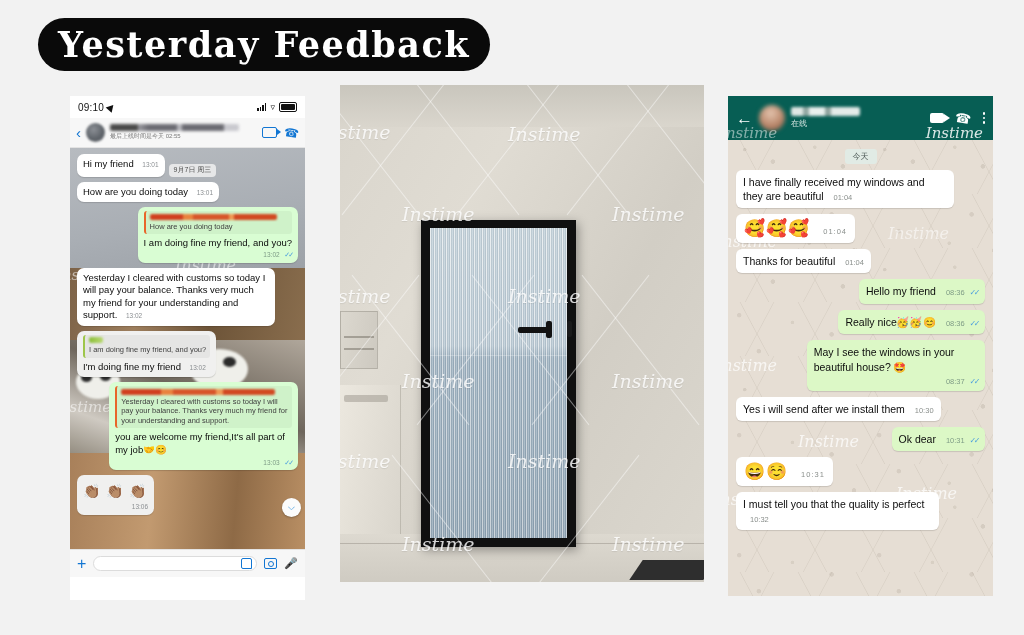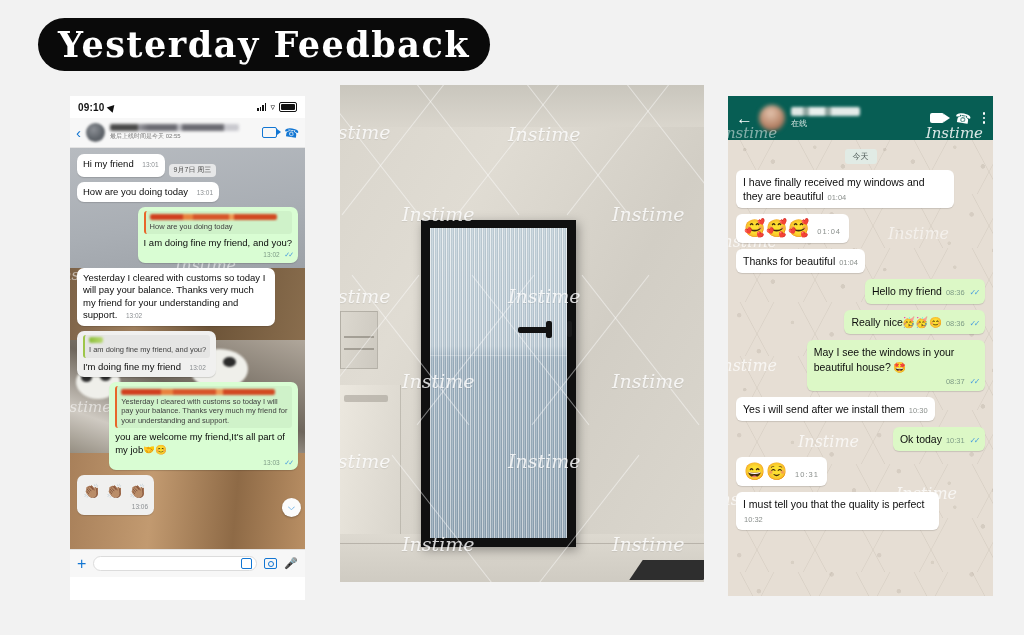--- a/index.html
+++ b/index.html
@@ -34,21 +34,21 @@
     width:235px;height:504px;
     background:#ffffff;
     overflow:hidden;
   }
   
   .ios-status{
     position:relative;height:22px;background:#ffffff;
     display:flex;align-items:center;
     padding:0 8px;box-sizing:border-box;
   }
-  .ios-status .clock{font-size:10px;font-weight:700;color:#111;letter-spacing:0.2px;}
+  .ios-status .clock{font-size:10px;font-weight:400;color:#111;letter-spacing:0.2px;}
   .ios-status .loc-arrow{
     width:0;height:0;margin-left:3px;
     border-left:4px solid transparent;border-right:4px solid transparent;
     border-bottom:7px solid #111;transform:rotate(42deg);
   }
   .ios-status .right-ic{margin-left:auto;display:flex;align-items:center;gap:4px;}
   .sig-bars{display:flex;align-items:flex-end;gap:1px;height:8px;}
   .sig-bars i{display:block;width:1.5px;background:#111;}
   .sig-bars i:nth-child(1){height:3px}.sig-bars i:nth-child(2){height:4.5px}
   .sig-bars i:nth-child(3){height:6px}.sig-bars i:nth-child(4){height:8px}
@@ -315,21 +315,21 @@
   }
   .arow{display:flex;margin-bottom:6px;}
   .arow.out{justify-content:flex-end;}
   .abub{
     position:relative;max-width:82%;border-radius:6px;
     padding:5px 7px 5px;font-size:10.5px;line-height:1.34;color:#0c0c0c;
     box-shadow:0 1px 1px rgba(0,0,0,.13);
   }
   .abub.in{background:#ffffff;}
   .abub.out{background:#dcf8c6;}
-  .abub .atm{font-size:7.5px;color:#8a8f8c;margin-left:1px;white-space:nowrap;}
+  .abub .atm{font-size:7.5px;color:#8a8f8c;margin-left:7px;white-space:nowrap;}
   .abub .atm.w{color:#7f9c86;}
   .aticks{color:#4a9ede;font-size:8px;margin-left:2px;letter-spacing:-2.5px;}
   .abub.emo{font-size:17px;line-height:1.05;letter-spacing:1px;padding:6px 8px 5px;}
   .and-wm{
     position:absolute;font-family:"DejaVu Serif",serif;font-style:italic;
     color:rgba(255,255,255,.72);white-space:nowrap;pointer-events:none;
   }
 </style>
 </head>
 <body>
@@ -607,21 +607,21 @@
 
       <div class="arow in">
         <div class="abub in" style="max-width:78%">
           <span>Yes i will send after we install them</span>
           <span class="atm">10:30</span>
         </div>
       </div>
 
       <div class="arow out">
         <div class="abub out">
-          <span>Ok today</span>
+          <span>Ok dear</span>
           <span class="atm w">10:31</span>
           <span class="aticks">✓✓</span>
         </div>
       </div>
 
 
       <div class="arow in">
         <div class="abub in emo">
           <span>😄☺️</span>
           <span class="atm">10:31</span>

